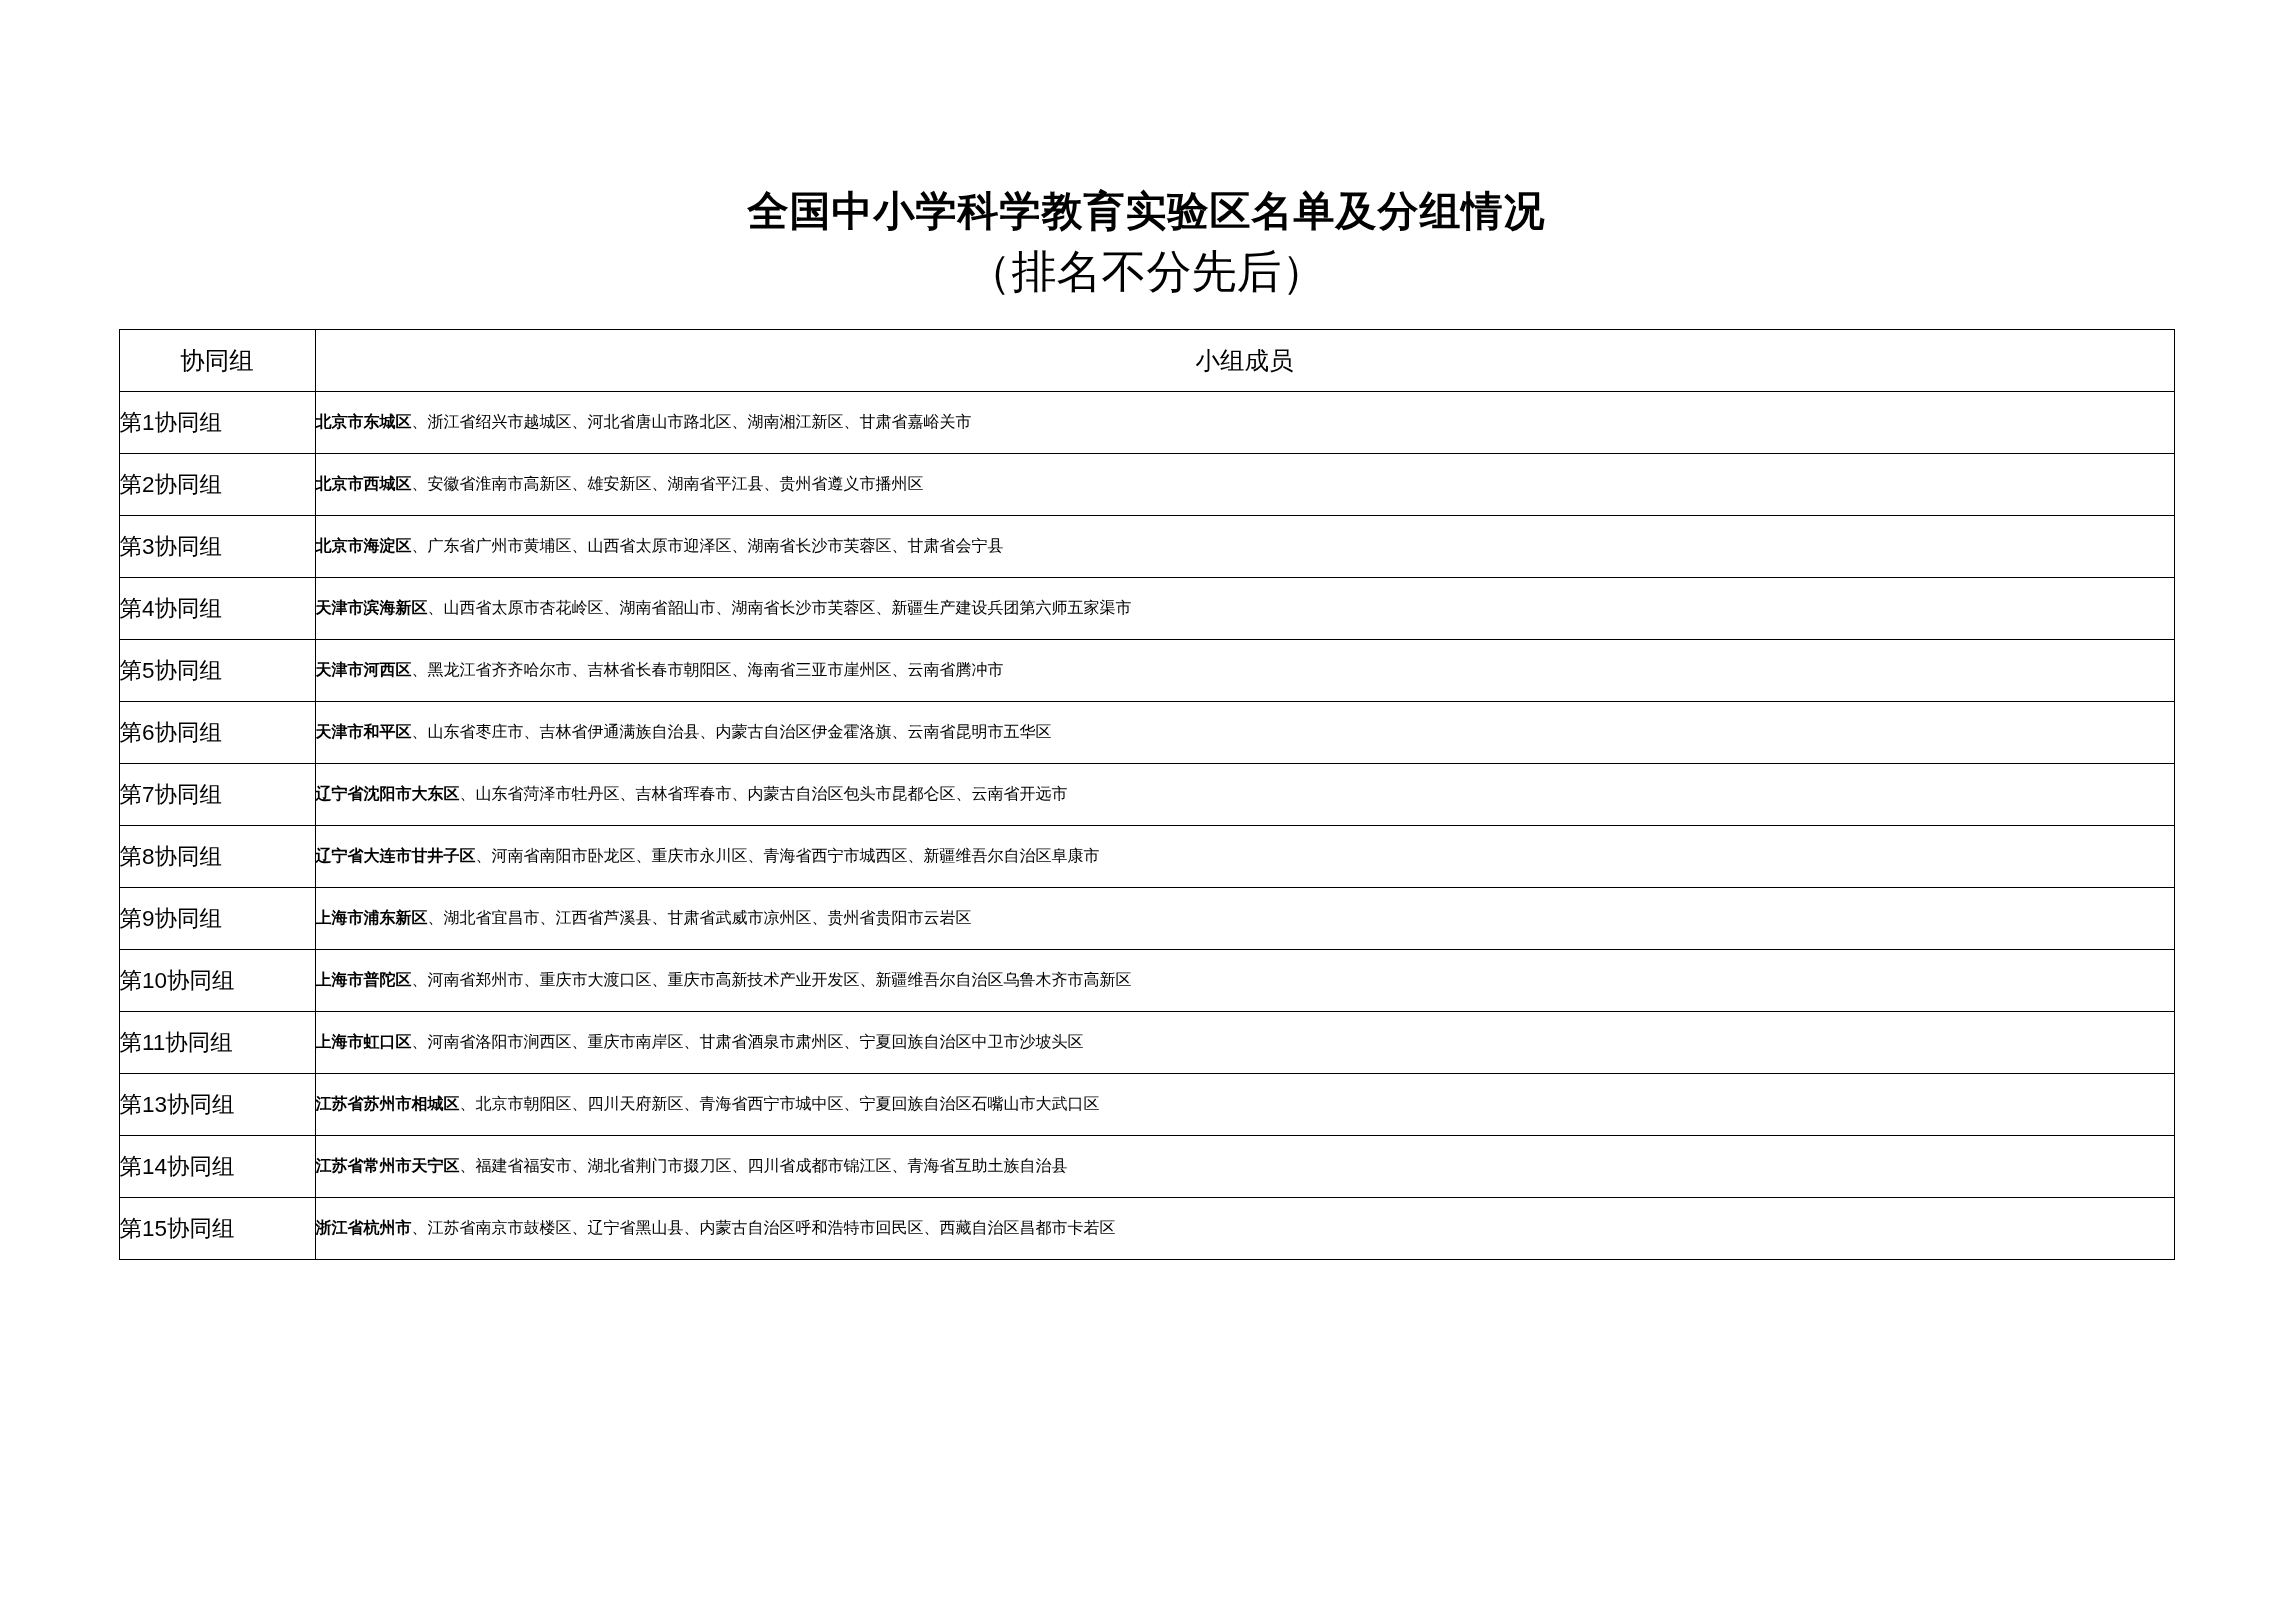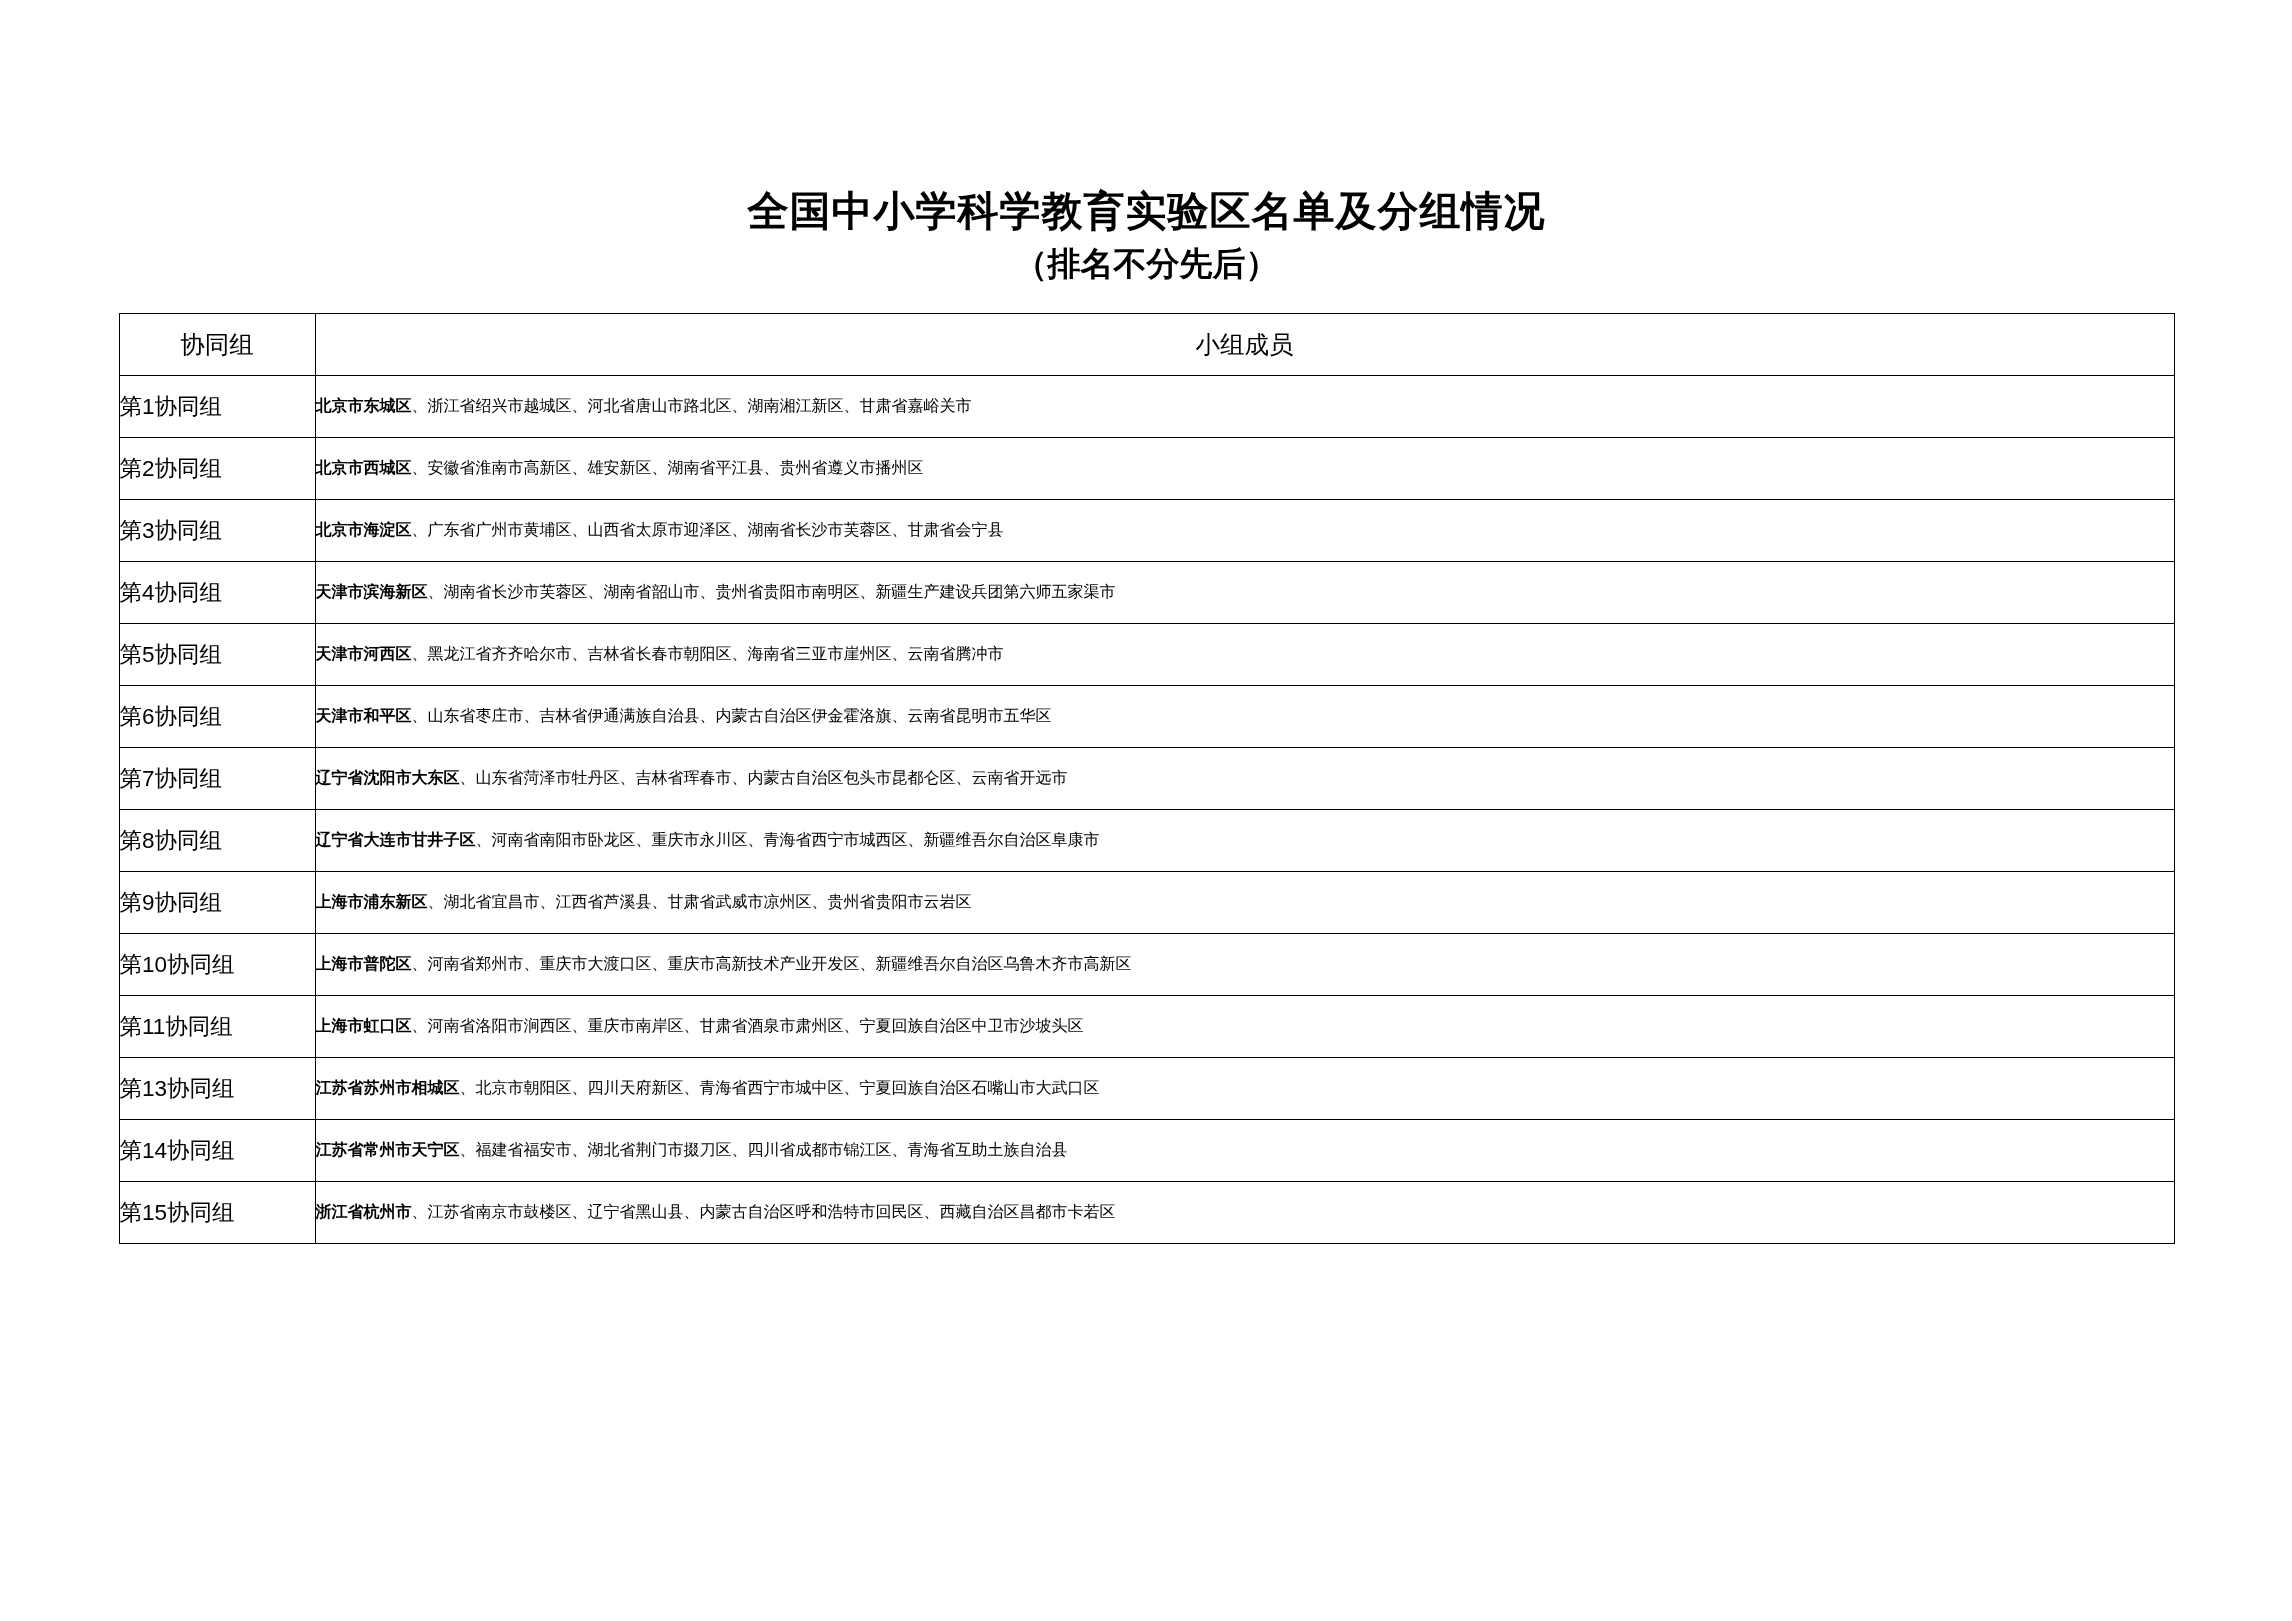--- a/index.html
+++ b/index.html
@@ -26,22 +26,22 @@
     margin-top: 186px;
   }
   .doc-title {
     font-size: 41px;
     font-weight: bold;
     letter-spacing: 1px;
     line-height: 1.25;
     font-family: "Liberation Serif", "DejaVu Serif", serif;
   }
   .doc-subtitle {
-    font-size: 33px;
-    font-weight: bold;
+    font-size: 45px;
+    font-weight: normal;
     line-height: 1.3;
     margin-top: 5.9px;
     font-family: "Liberation Serif", "DejaVu Serif", serif;
   }
   .table-wrap {
     margin: 27.4px auto 0 auto;
     width: 2056px;
   }
   table.grouping {
     border-collapse: collapse;
@@ -114,21 +114,21 @@
           <tr>
             <td class="group-cell">第2协同组</td>
             <td class="members-cell"><span class="lead">北京市西城区</span><span>、安徽省淮南市高新区、雄安新区、湖南省平江县、贵州省遵义市播州区</span></td>
           </tr>
           <tr>
             <td class="group-cell">第3协同组</td>
             <td class="members-cell"><span class="lead">北京市海淀区</span><span>、广东省广州市黄埔区、山西省太原市迎泽区、湖南省长沙市芙蓉区、甘肃省会宁县</span></td>
           </tr>
           <tr>
             <td class="group-cell">第4协同组</td>
-            <td class="members-cell"><span class="lead">天津市滨海新区</span><span>、湖南省长沙市芙蓉区、湖南省韶山市、贵州省贵阳市南明区、新疆生产建设兵团第六师五家渠市</span></td>
+            <td class="members-cell"><span class="lead">天津市滨海新区</span><span>、山西省太原市杏花岭区、湖南省韶山市、湖南省长沙市芙蓉区、新疆生产建设兵团第六师五家渠市</span></td>
           </tr>
           <tr>
             <td class="group-cell">第5协同组</td>
             <td class="members-cell"><span class="lead">天津市河西区</span><span>、黑龙江省齐齐哈尔市、吉林省长春市朝阳区、海南省三亚市崖州区、云南省腾冲市</span></td>
           </tr>
           <tr>
             <td class="group-cell">第6协同组</td>
             <td class="members-cell"><span class="lead">天津市和平区</span><span>、山东省枣庄市、吉林省伊通满族自治县、内蒙古自治区伊金霍洛旗、云南省昆明市五华区</span></td>
           </tr>
           <tr>

